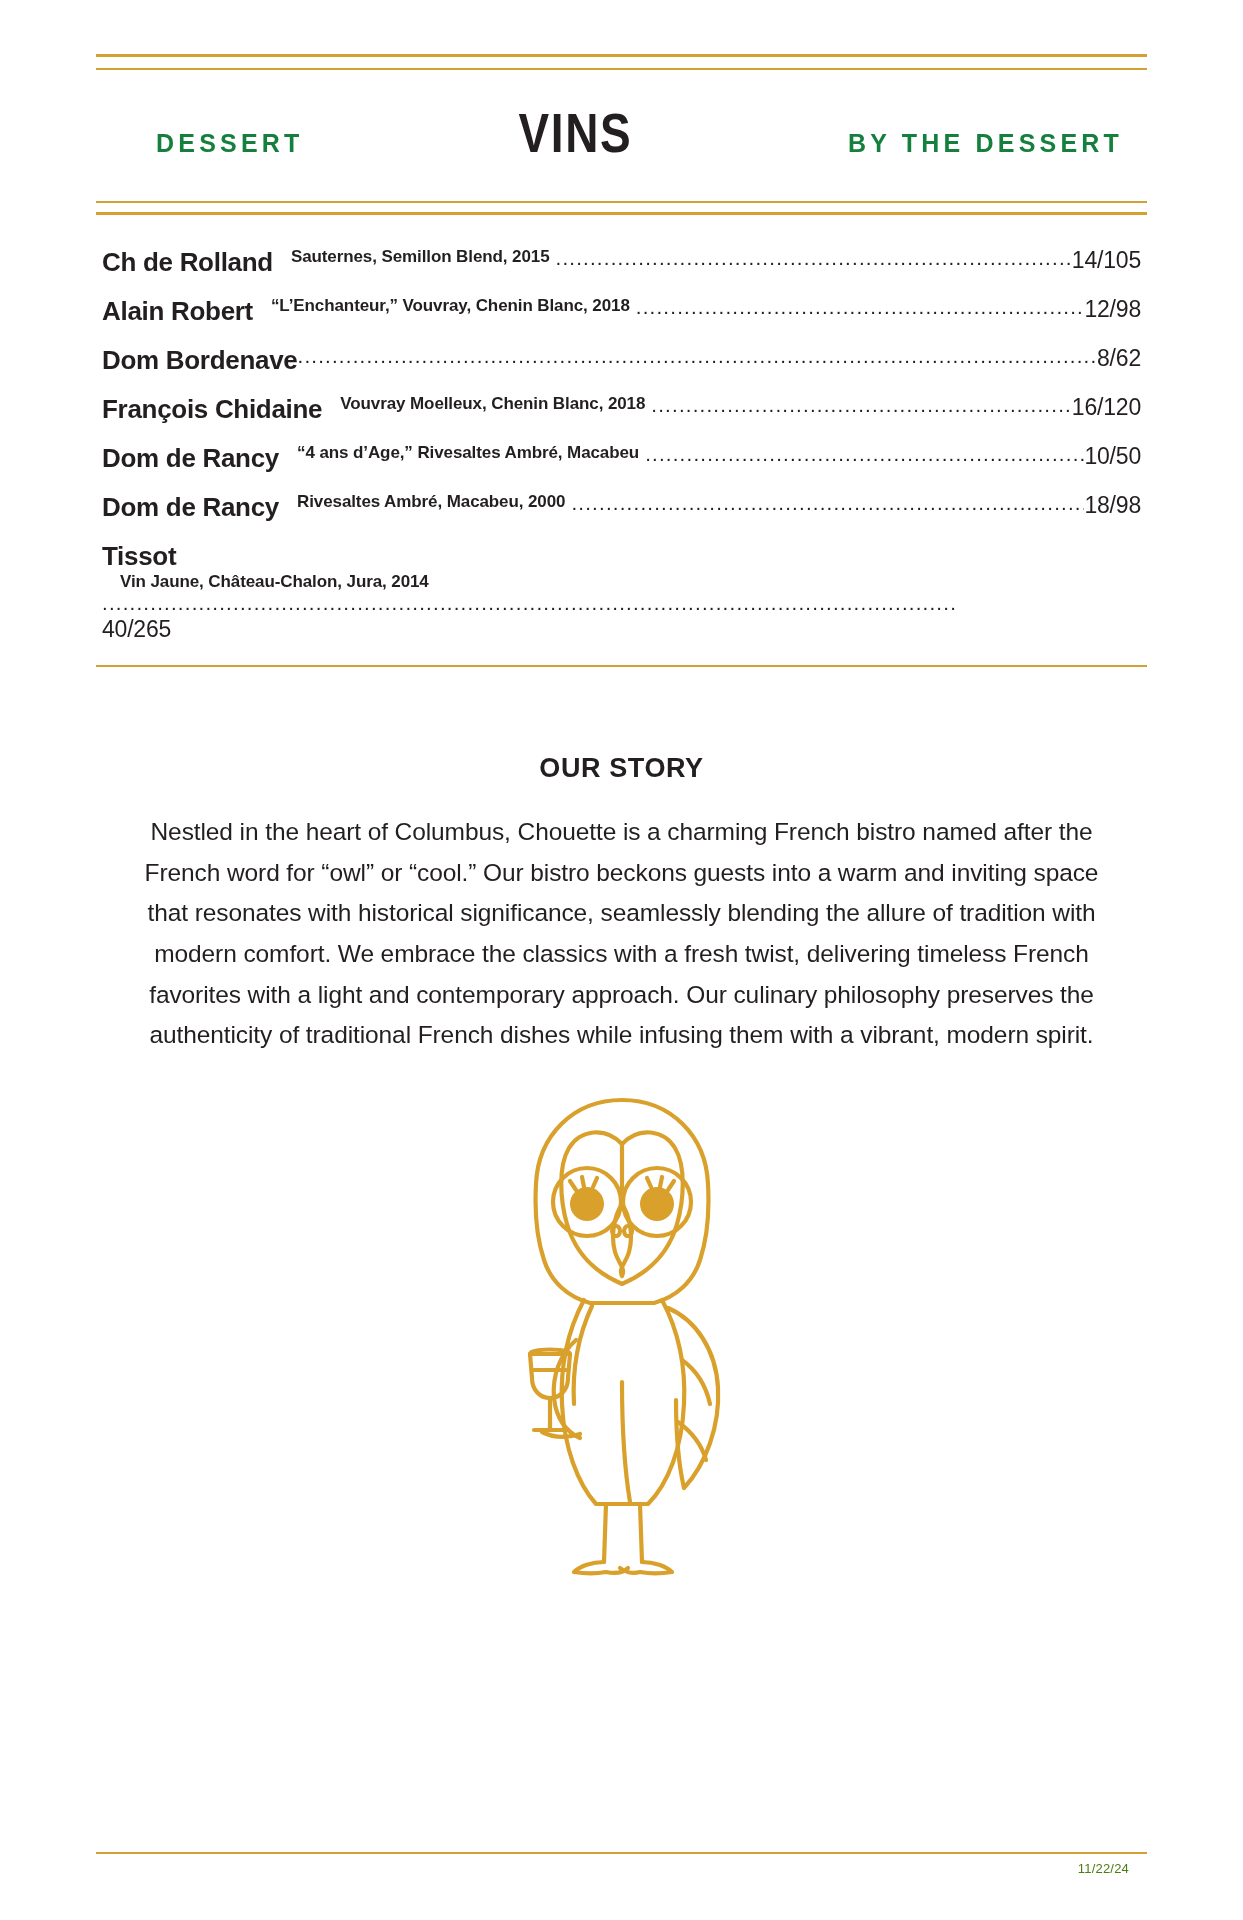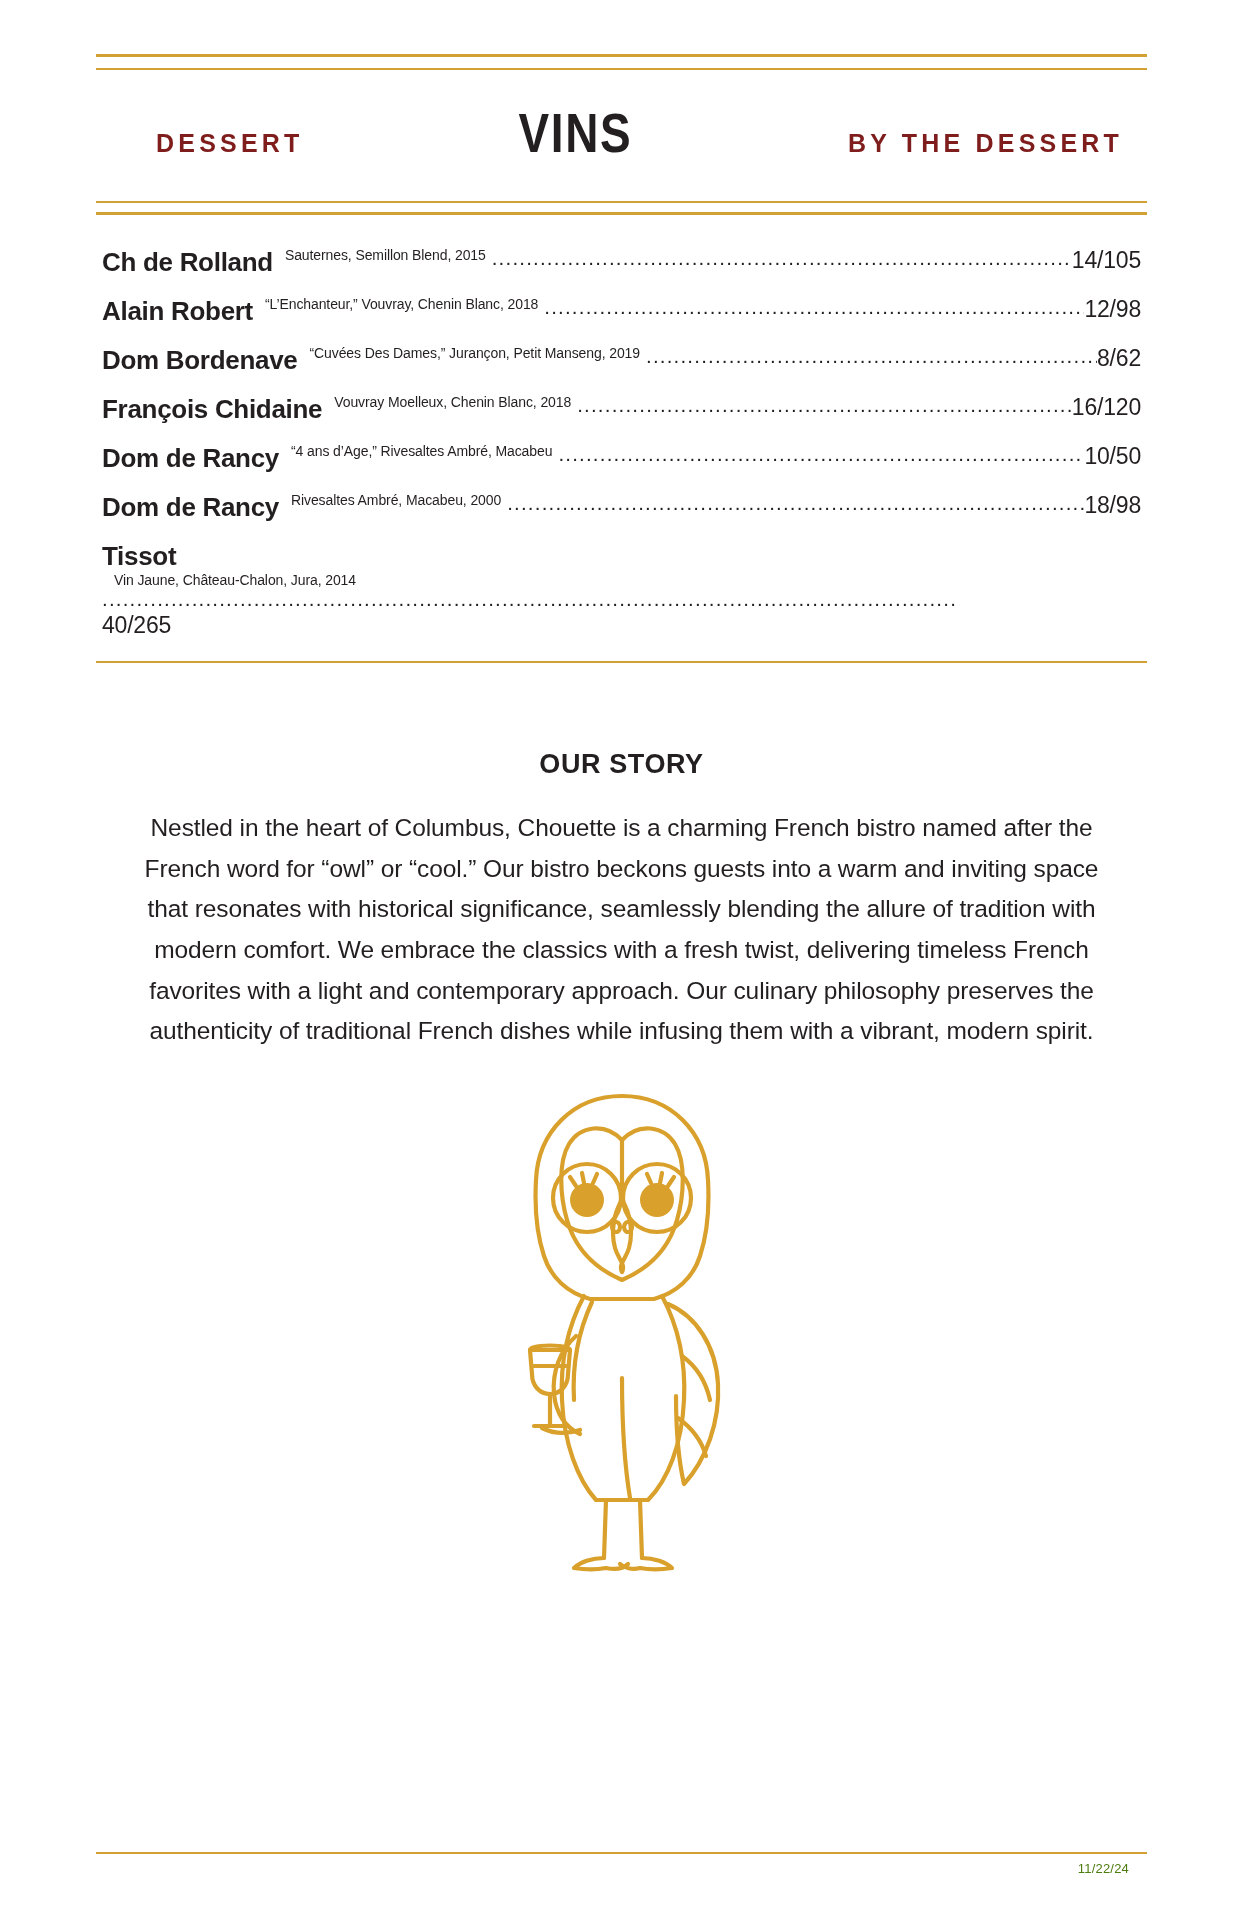--- a/index.html
+++ b/index.html
@@ -43,21 +43,21 @@
   .menu-header {
     display: flex;
     align-items: baseline;
     justify-content: space-between;
     padding: 30px 8px 22px 8px;
   }
   .header-side {
     font-size: 25px;
     font-weight: bold;
     letter-spacing: 4.2px;
-    color: #7f1d1d;
+    color: #15803d;
     white-space: nowrap;
   }
   .header-side.left { padding-left: 52px; }
   .header-side.right { padding-right: 16px; }
   .header-title {
     font-size: 56px;
     font-weight: bold;
     letter-spacing: 2px;
     color: #231f20;
     transform: scaleX(0.82);
@@ -80,26 +80,26 @@
   .wine-row:last-child { margin-bottom: 6px; flex-direction: column; }
 
   .producer {
     font-size: 26px;
     font-weight: bold;
     letter-spacing: -0.3px;
     white-space: nowrap;
     flex: 0 0 auto;
   }
   .descriptor {
-    font-size: 14px;
-    font-weight: normal;
+    font-size: 17px;
+    font-weight: bold;
     letter-spacing: -0.1px;
     white-space: nowrap;
     flex: 0 0 auto;
-    padding-left: 12px;
+    padding-left: 18px;
     padding-right: 6px;
   }
   .leader {
     flex: 1 1 auto;
     overflow: hidden;
     white-space: nowrap;
     font-size: 20.5px;
     letter-spacing: 1.2px;
     color: #231f20;
     position: relative;
@@ -187,21 +187,20 @@
       <span class="price">14/105</span>
     </div>
     <div class="wine-row">
       <span class="producer">Alain Robert</span>
       <span class="descriptor">“L’Enchanteur,” Vouvray, Chenin Blanc, 2018</span>
       <span class="leader">............................................................................................................................</span>
       <span class="price">12/98</span>
     </div>
     <div class="wine-row">
       <span class="producer">Dom Bordenave</span>
-      <span class="descriptor">“Cuvées Des Dames,” Jurançon, Petit Manseng, 2019</span>
       <span class="leader">............................................................................................................................</span>
       <span class="price">8/62</span>
     </div>
     <div class="wine-row">
       <span class="producer">François Chidaine</span>
       <span class="descriptor">Vouvray Moelleux, Chenin Blanc, 2018</span>
       <span class="leader">............................................................................................................................</span>
       <span class="price">16/120</span>
     </div>
     <div class="wine-row">

